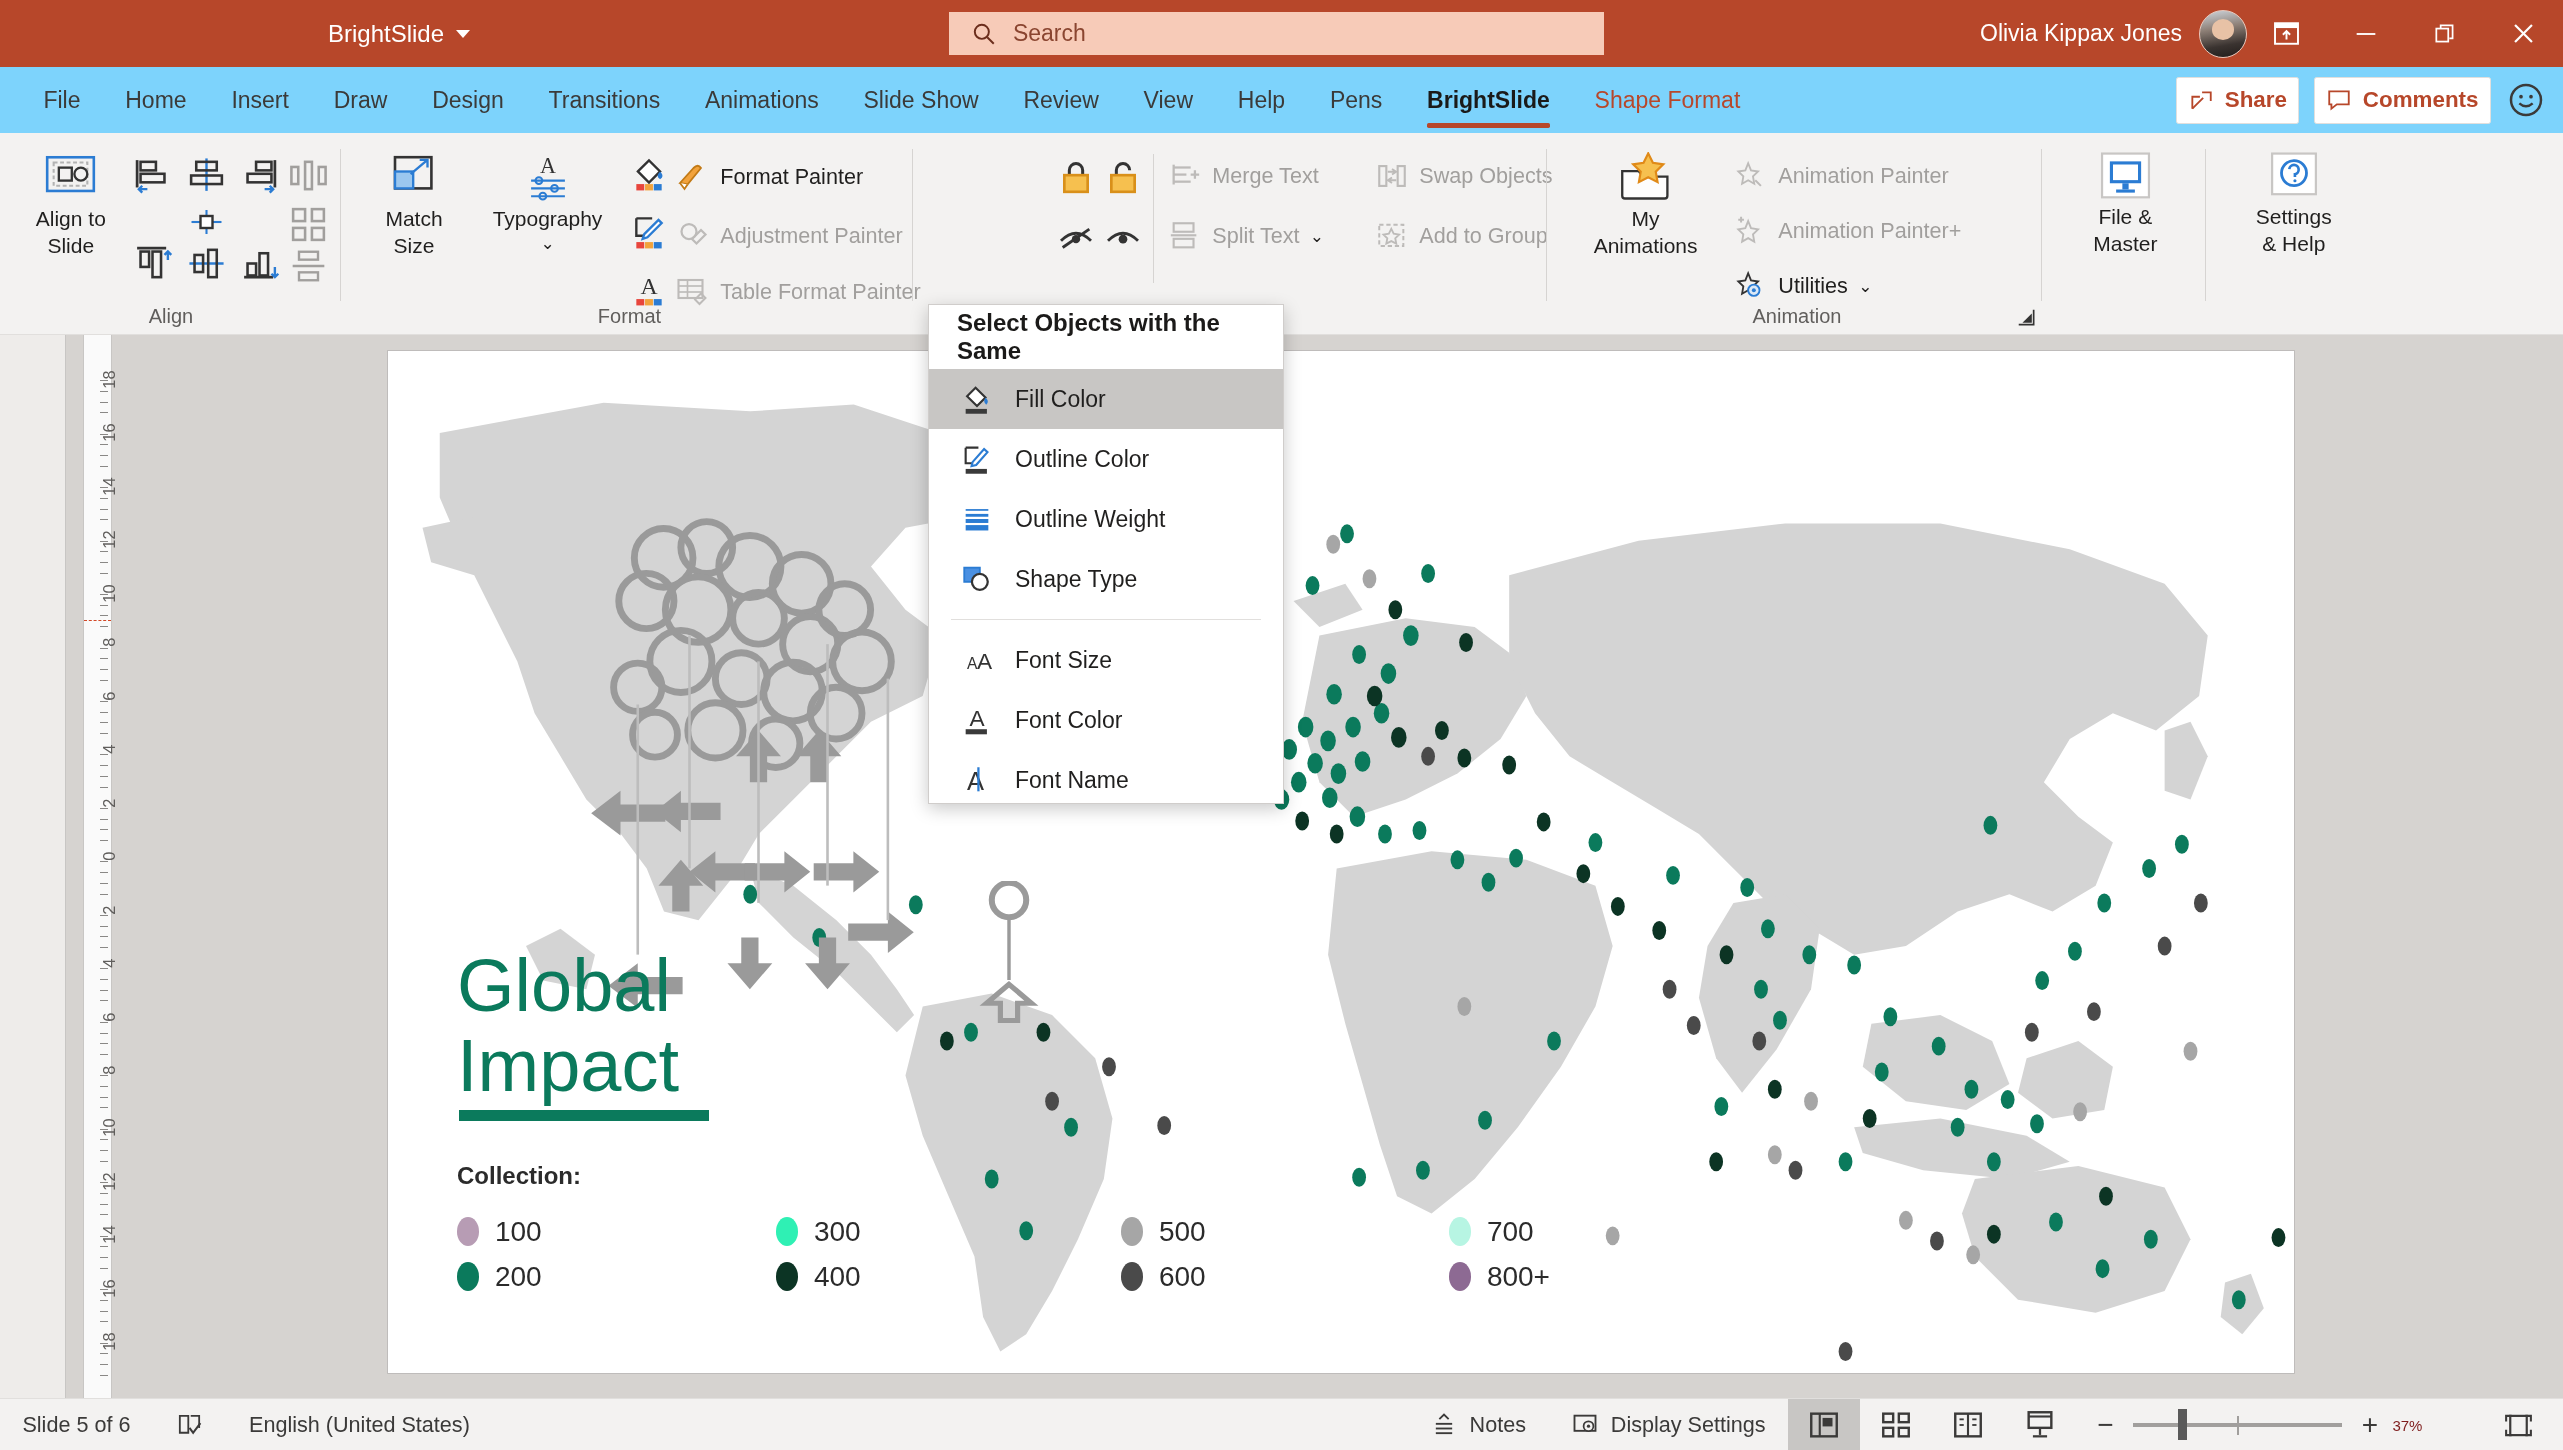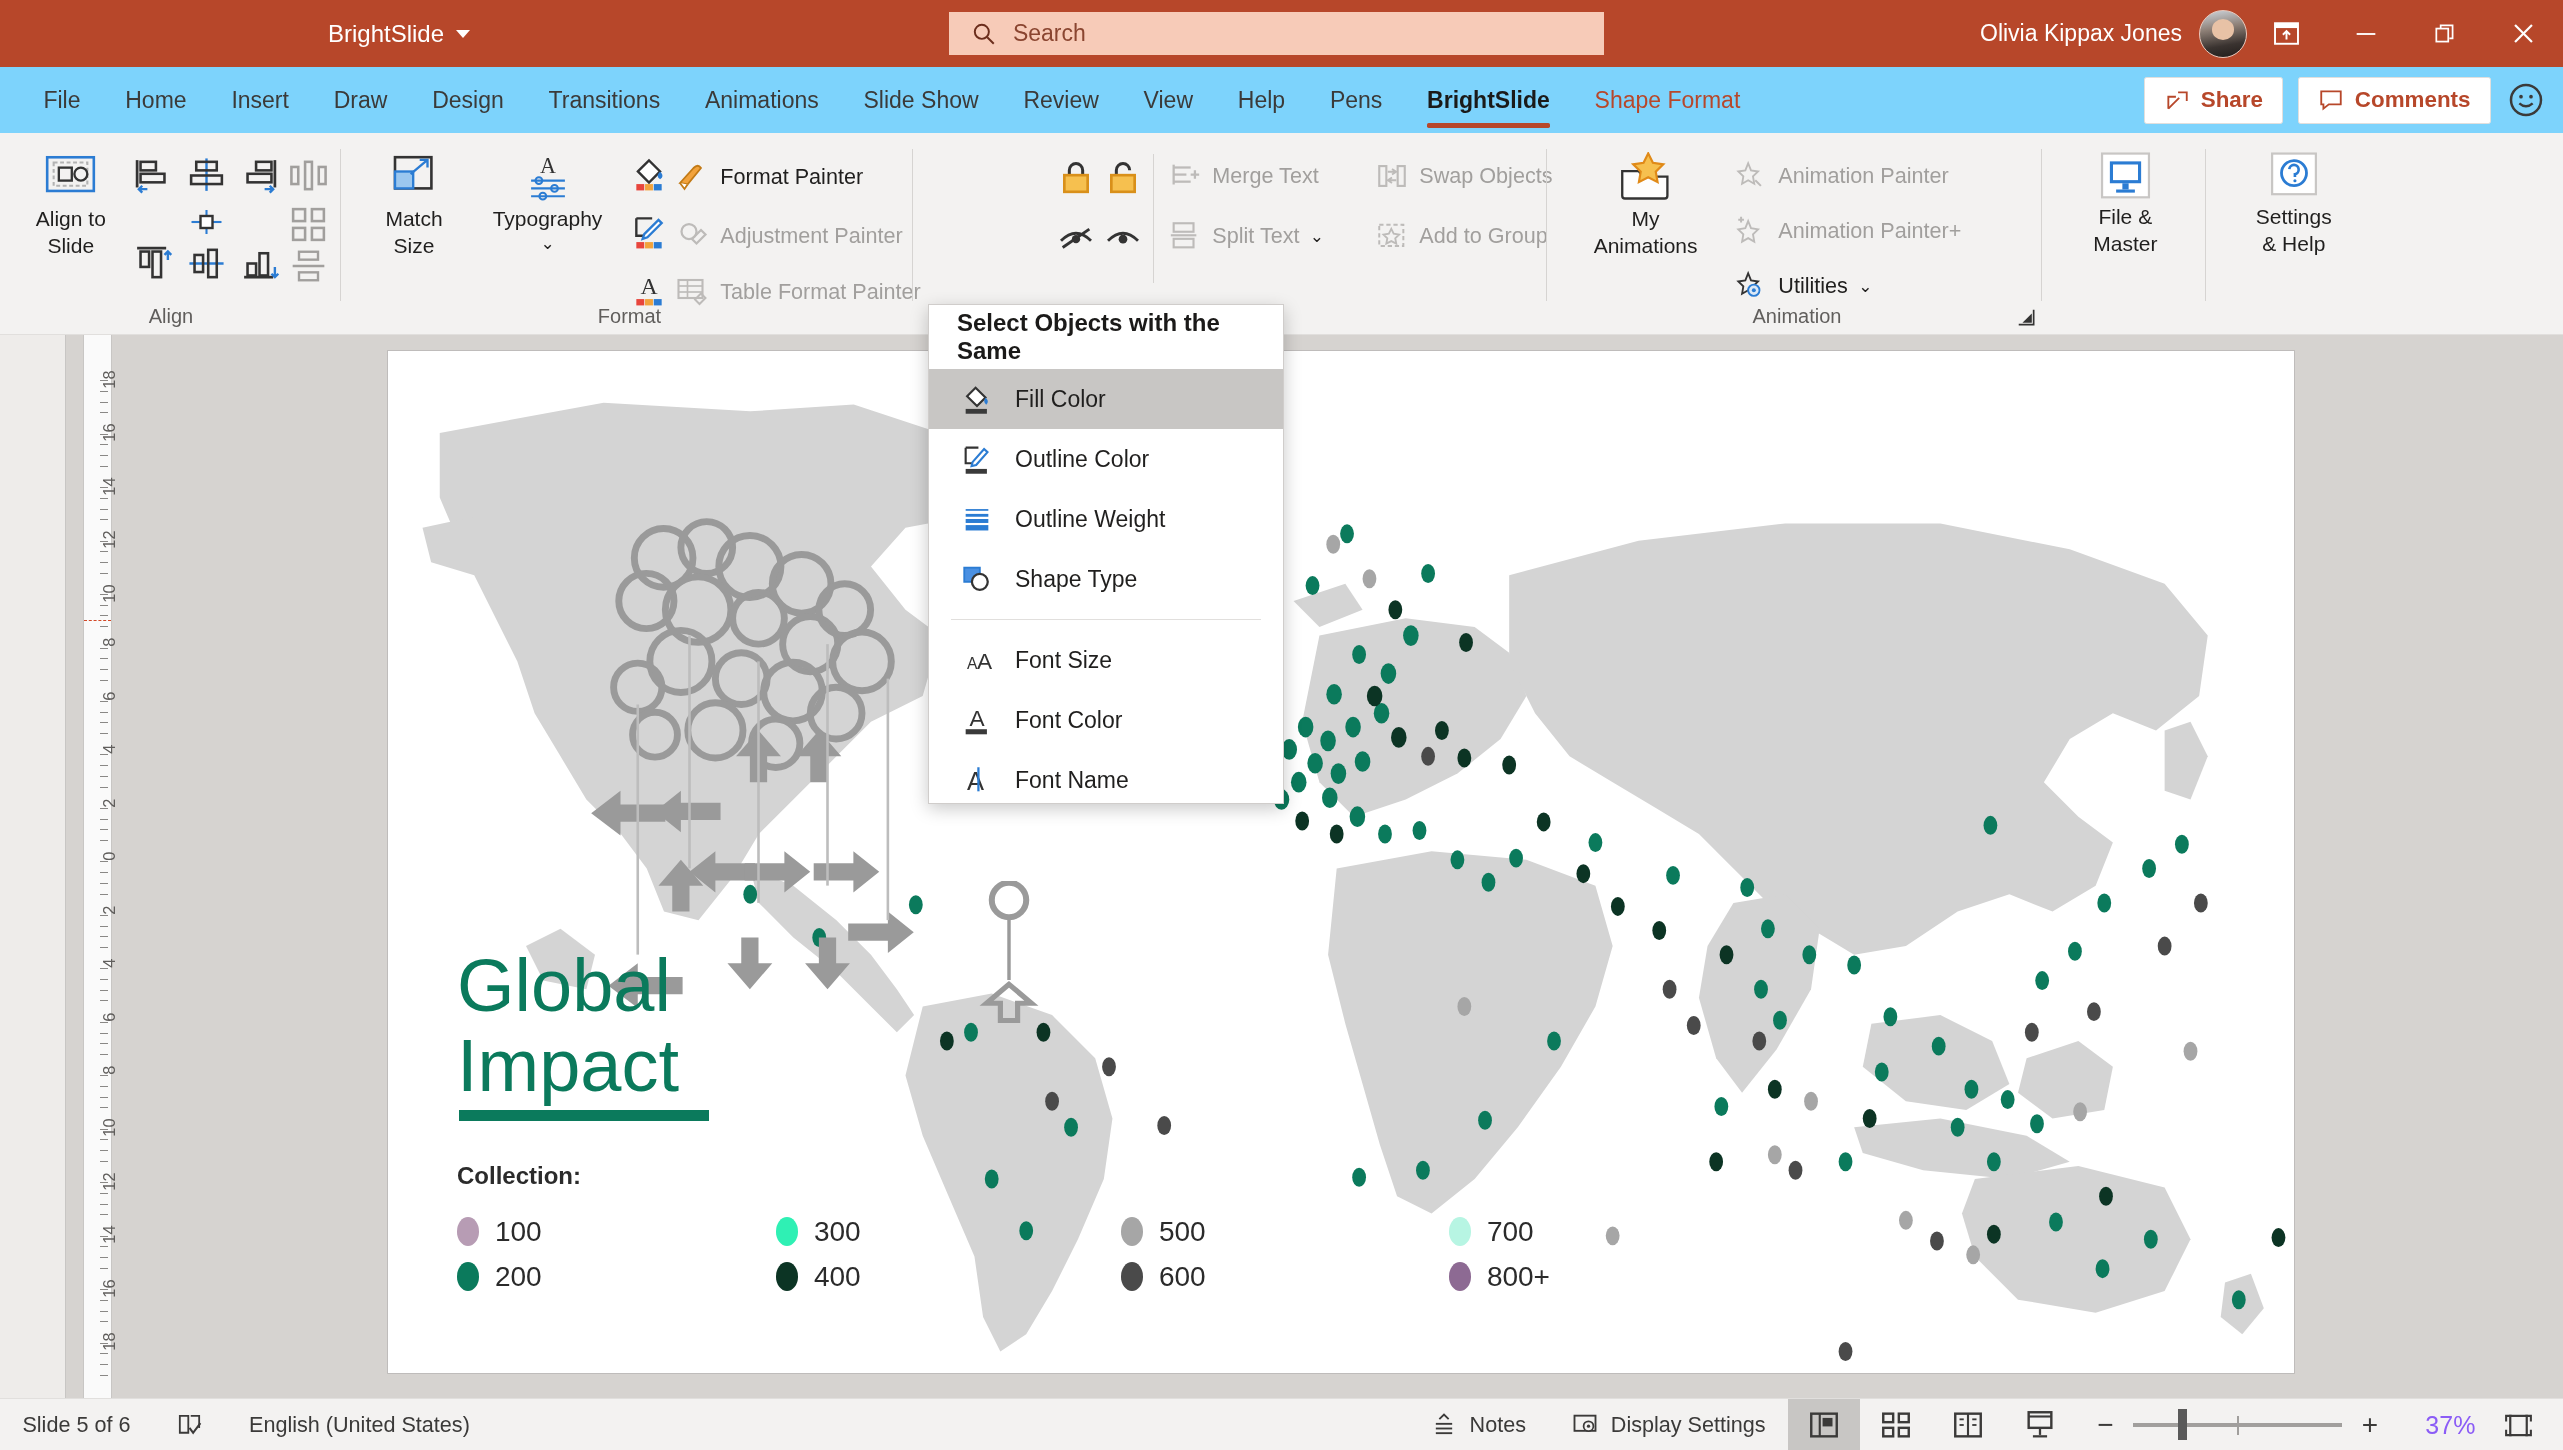--- a/index.html
+++ b/index.html
@@ -69,21 +69,21 @@
     content: ''; position: absolute; left: 22.4px; right: 22.4px; bottom: 5.2px;
     height: 5.2px; background: #b7472a; border-radius: 1.7px;
   }
   .tab.contextual { color: #b7472a; }
   .tabrow-right {
     position: absolute; right: 17px; top: 0; height: 66px;
     display: flex; align-items: center; gap: 15.5px;
   }
   .pillbtn {
     display: flex; align-items: center; gap: 10.3px; height: 47px;
-    padding: 0 19px; border: 0.9px solid #e1dfdd; background: #fff;
+    padding: 0 11px; border: 0.9px solid #e1dfdd; background: #fff;
     color: #b7472a; font-size: 22.4px; font-weight: bold; border-radius: 2.6px;
     white-space: nowrap;
   }
   .smiley { width: 40px; height: 40px; }
 
   
   .ribbon {
     position: absolute; left: 0; top: 133px; width: 2563px; height: 202px;
     background: #f3f2f1; border-bottom: 0.9px solid #e1dfdd;
   }
@@ -191,21 +191,21 @@
     width: 72px; height: 53px; display: flex; align-items: center; justify-content: center;
   }
   .viewbtn.on { background: #c8c6c4; }
   .zoomrow { display: flex; align-items: center; gap: 0; padding: 0 7px; }
   .zoom-sign { width: 45px; text-align: center; font-size: 28px; color: #3b3a39; }
   .ztrack {
     position: relative; width: 209px; height: 3.4px; background: #a19f9d; margin: 0 5.2px;
   }
   .zmid { position: absolute; left: 104px; top: -7.8px; width: 1.7px; height: 19px; background: #a19f9d; }
   .zthumb { position: absolute; left: 45px; top: -14px; width: 8.6px; height: 31px; background: #5a5a5a; }
-  .zlabel { font-size: 25px; color: #8b5cf6; width: 83px; text-align: right; }
+  .zlabel { font-size: 15px; color: #7f1d1d; width: 83px; text-align: left; }
 </style>
 </head>
 <body>
 
 <div class="app">
 
   <div class="titlebar">
     <div class="tb-left"></div>
     <div class="tb-doc">
       <span>BrightSlide</span>

